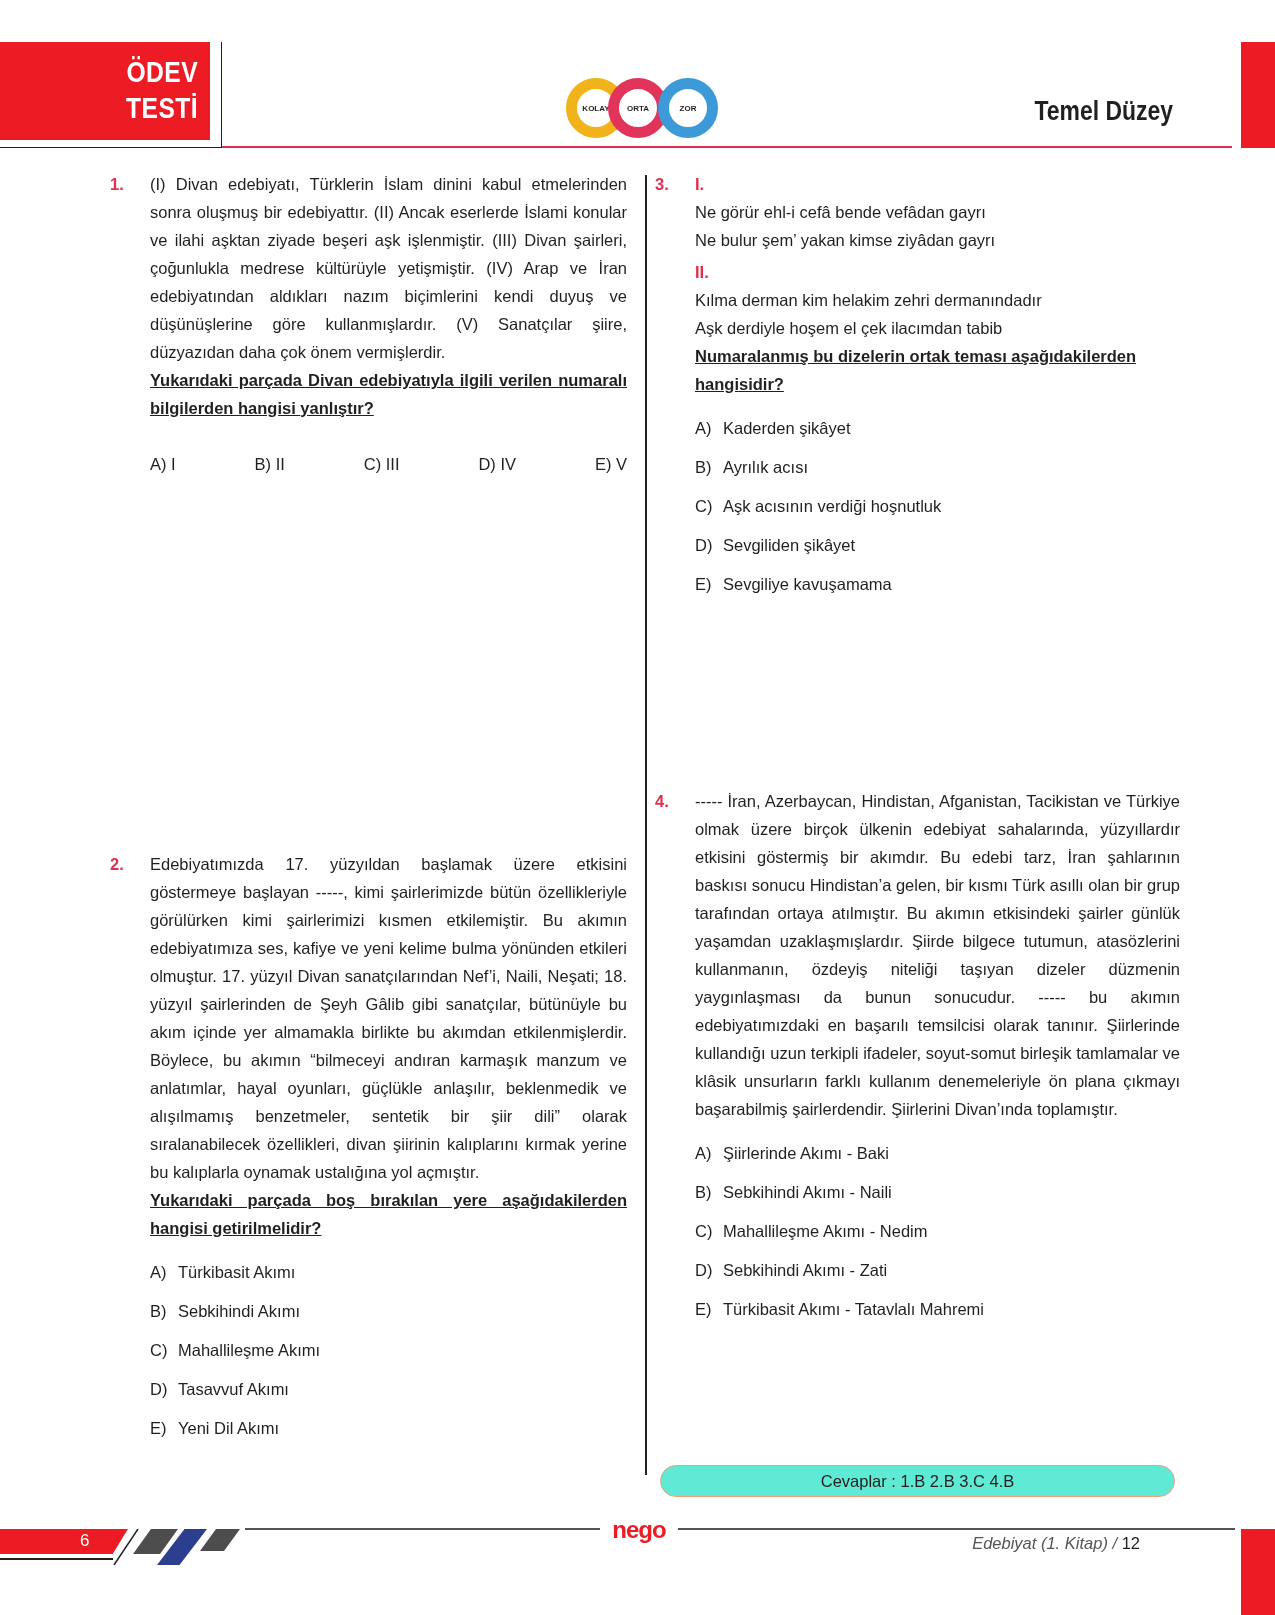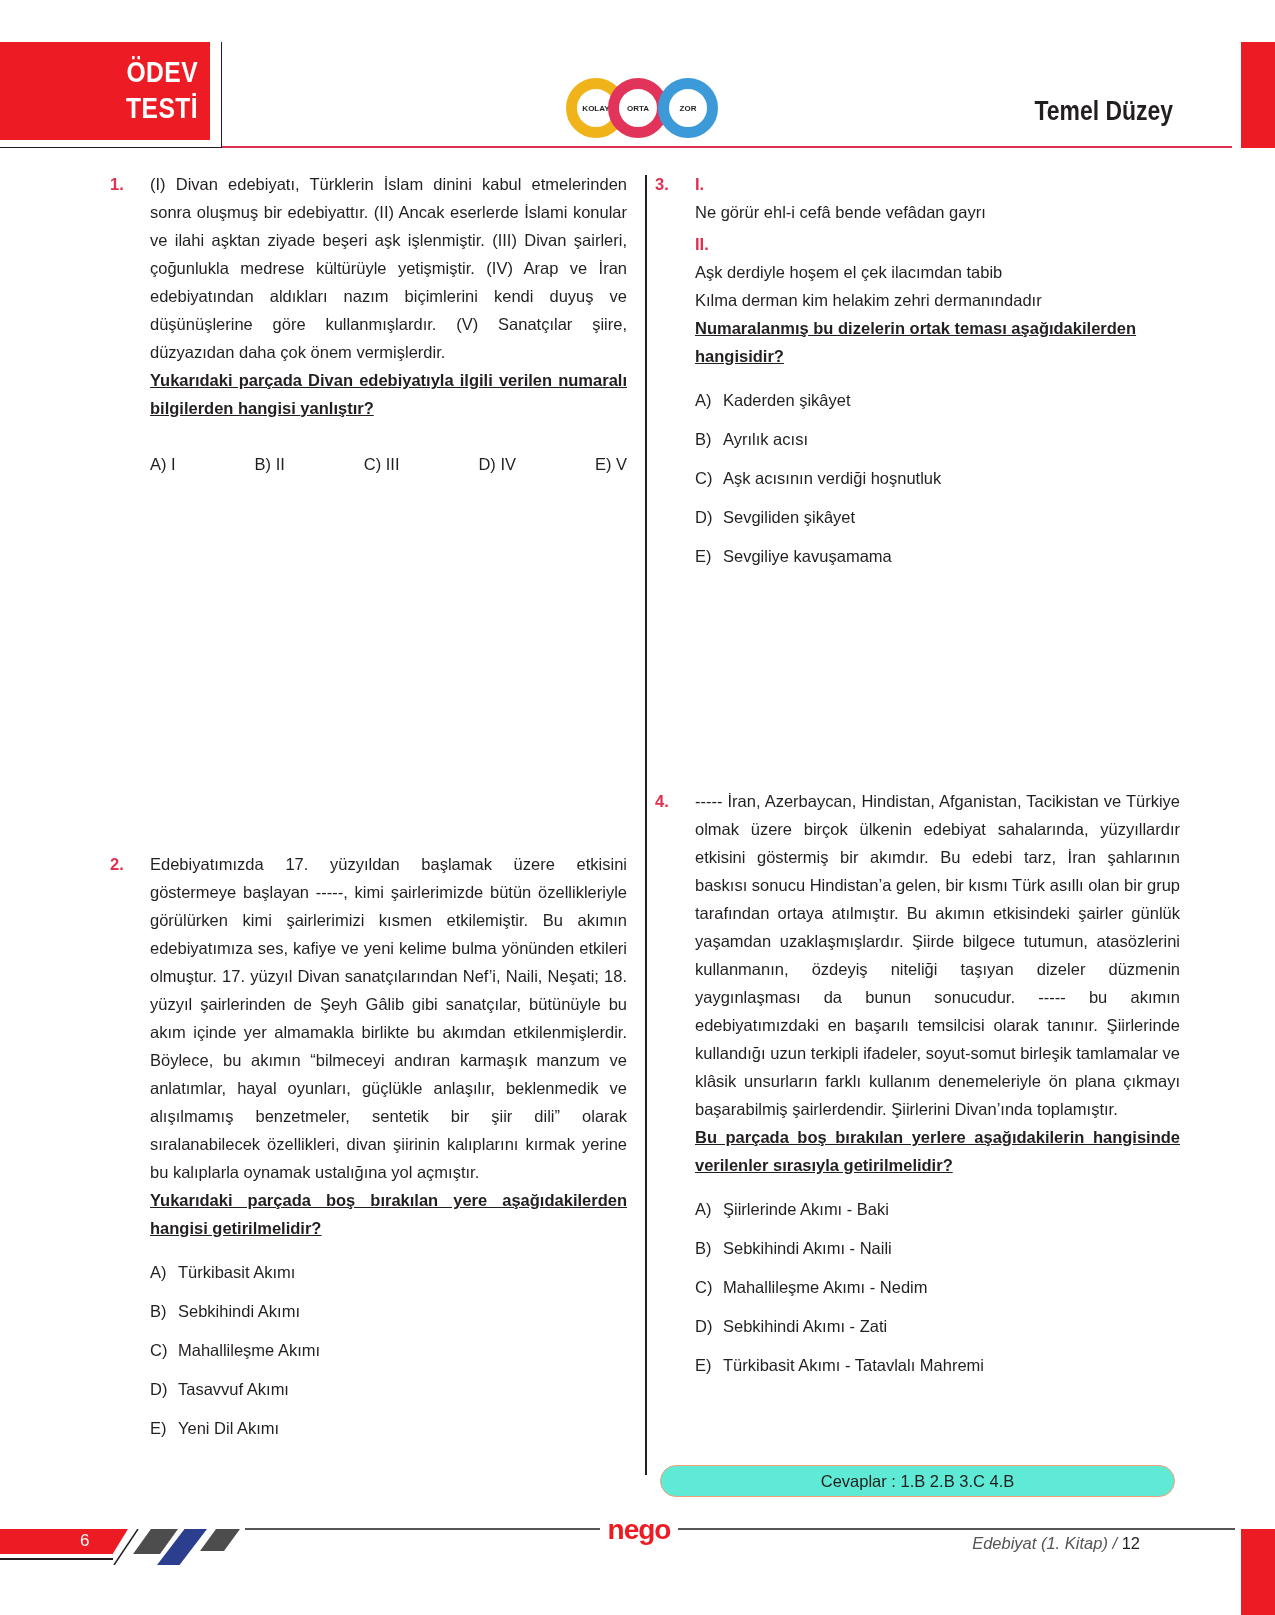--- a/index.html
+++ b/index.html
@@ -48,21 +48,21 @@
   
   .foot-red { position: absolute; left: 0; top: 1529px; width: 128px; height: 25px; background: #ed1c24; clip-path: polygon(0 0, 100% 0, 88% 100%, 0 100%); }
   .foot-num { position: absolute; left: 80px; top: 1531px; color: #fff; font-size: 17px; }
   .foot-base { position: absolute; left: 0; top: 1558px; width: 113px; height: 1.5px; background: #231f20; }
   .slash { position: absolute; top: 1529px; height: 36px; }
   .s-thin { left: 112px; width: 28px; }
   .s1 { left: 133px; width: 45px; height: 25px; background: #4d4d4d; clip-path: polygon(40% 0, 100% 0, 60% 100%, 0 100%); }
   .s2 { left: 157px; width: 50px; height: 36px; background: #2b3f8e; clip-path: polygon(55% 0, 100% 0, 45% 100%, 0 100%); }
   .s3 { left: 200px; width: 40px; height: 22px; background: #4d4d4d; clip-path: polygon(40% 0, 100% 0, 60% 100%, 0 100%); }
   .foot-line { position: absolute; left: 245px; top: 1528px; width: 990px; height: 1.5px; background: #555; }
-  .logo { position: absolute; left: 600px; top: 1510px; width: 78px; height: 40px; background: #fff; display: flex; align-items: center; justify-content: center; color: #ed1c24; font-weight: bold; font-size: 28px; letter-spacing: -1px; }
+  .logo { position: absolute; left: 600px; top: 1510px; width: 78px; height: 40px; background: #fff; display: flex; align-items: center; justify-content: center; color: #ed1c24; font-weight: bold; font-size: 24px; letter-spacing: -1px; }
   .book { position: absolute; right: 135px; top: 1534px; font-size: 16.5px; color: #555; font-style: italic; }
   .book b { font-style: normal; font-weight: normal; color: #231f20; }
   .foot-right-red { position: absolute; left: 1241px; top: 1529px; width: 34px; height: 86px; background: #ed1c24; }
 </style>
 </head>
 <body>
 
 <div class="hdr-red-border"></div>
 <div class="hdr-red"></div>
 <div class="hdr-title">
@@ -101,23 +101,24 @@
       <span>E) V</span>
     </div>
   </div>
 </div>
 
 <div class="q" id="q3">
   <span class="q-num">3.</span>
   <div class="q-body" style="text-align:left;">
     <p class="roman">I.</p>
     <p>Ne görür ehl-i cefâ bende vefâdan gayrı</p>
+    <p>Ne bulur şem’ yakan kimse ziyâdan gayrı</p>
     <p class="roman" style="margin-top:4px;">II.</p>
+    <p>Kılma derman kim helakim zehri dermanındadır</p>
     <p>Aşk derdiyle hoşem el çek ilacımdan tabib</p>
-    <p>Kılma derman kim helakim zehri dermanındadır</p>
     <p class="q-stem">Numaralanmış bu dizelerin ortak teması aşağıdakilerden hangisidir?</p>
     <div class="opts">
       <div class="opt">
           <span class="opt-letter">A)</span>
           <span>Kaderden şikâyet</span>
         </div>
       <div class="opt">
           <span class="opt-letter">B)</span>
           <span>Ayrılık acısı</span>
         </div>
@@ -164,21 +165,20 @@
           <span>Yeni Dil Akımı</span>
         </div>
     </div>
   </div>
 </div>
 
 <div class="q" id="q4">
   <span class="q-num">4.</span>
   <div class="q-body">
     <p>----- İran, Azerbaycan, Hindistan, Afganistan, Tacikistan ve Türkiye olmak üzere birçok ülkenin edebiyat sahalarında, yüzyıllardır etkisini göstermiş bir akımdır. Bu edebi tarz, İran şahlarının baskısı sonucu Hindistan’a gelen, bir kısmı Türk asıllı olan bir grup tarafından ortaya atılmıştır. Bu akımın etkisindeki şairler günlük yaşamdan uzaklaşmışlardır. Şiirde bilgece tutumun, atasözlerini kullanmanın, özdeyiş niteliği taşıyan dizeler düzmenin yaygınlaşması da bunun sonucudur. ----- bu akımın edebiyatımızdaki en başarılı temsilcisi olarak tanınır. Şiirlerinde kullandığı uzun terkipli ifadeler, soyut-somut birleşik tamlamalar ve klâsik unsurların farklı kullanım denemeleriyle ön plana çıkmayı başarabilmiş şairlerdendir. Şiirlerini Divan’ında toplamıştır.</p>
-    <p class="q-stem">Bu parçada boş bırakılan yerlere aşağıdakilerin hangisinde verilenler sırasıyla getirilmelidir?</p>
     <div class="opts">
       <div class="opt">
           <span class="opt-letter">A)</span>
           <span>Şiirlerinde Akımı - Baki</span>
         </div>
       <div class="opt">
           <span class="opt-letter">B)</span>
           <span>Sebkihindi Akımı - Naili</span>
         </div>
       <div class="opt">

